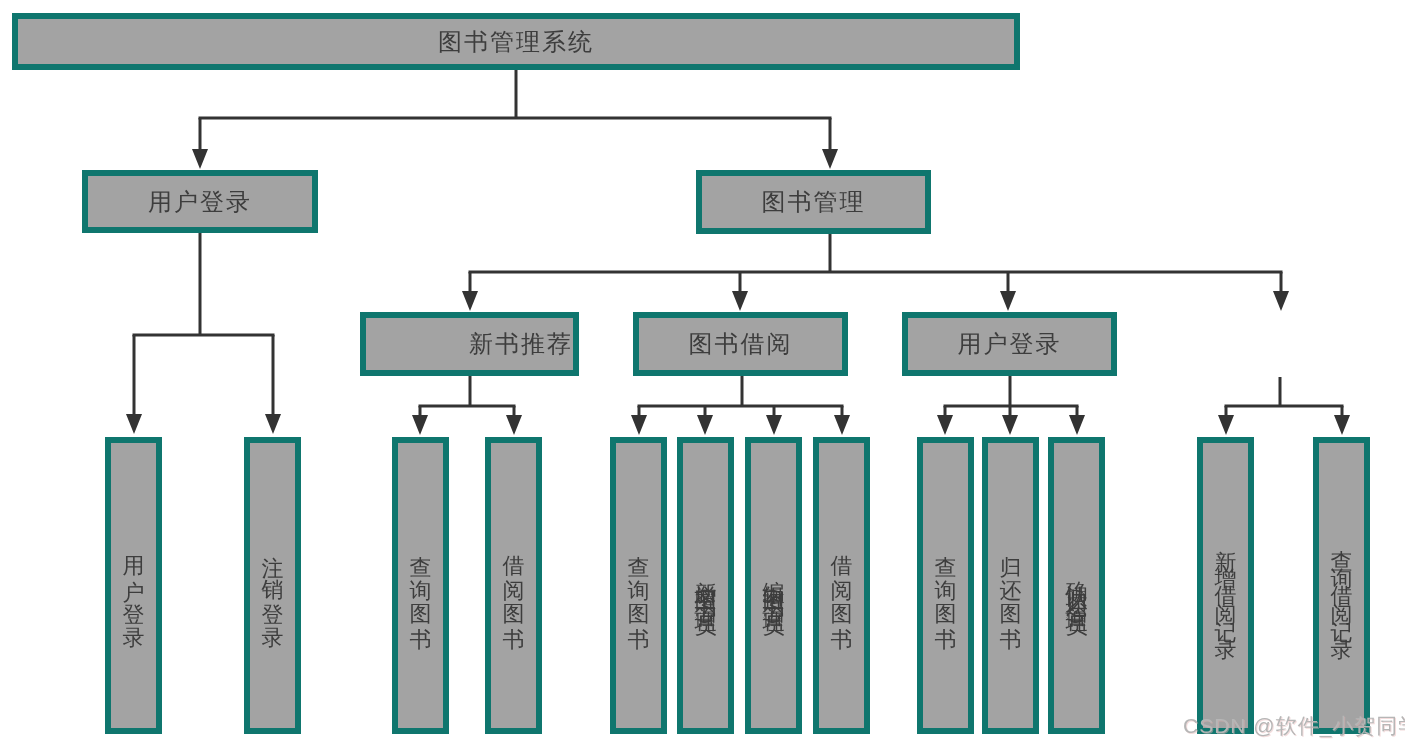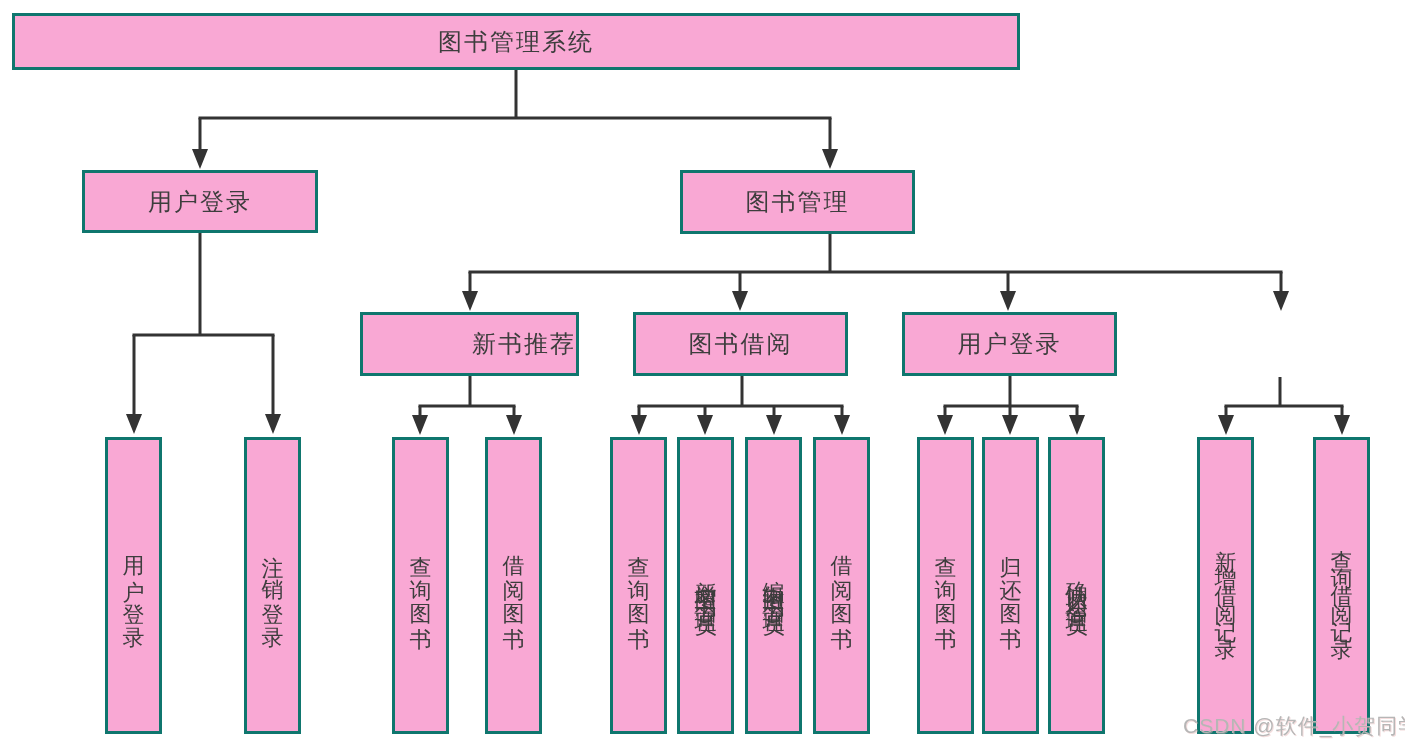--- a/index.html
+++ b/index.html
@@ -17,22 +17,22 @@
   }
   .stage svg {
     position: absolute;
     left: 0;
     top: 0;
     pointer-events: none;
   }
   .node {
     position: absolute;
     box-sizing: border-box;
-    border: 3px solid #0f766e;
-    background: #f9a8d4;
+    border: 6px solid #0f766e;
+    background: #a3a3a3;
     display: flex;
     align-items: center;
     justify-content: center;
     color: #3d3d3d;
   }
   .node.h {
     font-size: 24px;
     letter-spacing: 2px;
   }
   .node.v {
@@ -144,21 +144,21 @@
     </g>
   </svg>
 
   <div class="node h" style="left:12px; top:13px; width:1008px; height:57px;">
     <span>图书管理系统</span>
   </div>
 
   <div class="node h" style="left:82px; top:170px; width:236px; height:63px;">
     <span>用户登录</span>
   </div>
-  <div class="node h" style="left:680px; top:170px; width:235px; height:64px;">
+  <div class="node h" style="left:696px; top:170px; width:235px; height:64px;">
     <span>图书管理</span>
   </div>
 
   <div class="node h" style="left:360px; top:312px; width:219px; height:64px;justify-content:flex-end;">
     <span>新书推荐</span>
   </div>
   <div class="node h" style="left:633px; top:312px; width:215px; height:64px;">
     <span>图书借阅</span>
   </div>
   <div class="node h" style="left:902px; top:312px; width:215px; height:64px;">

